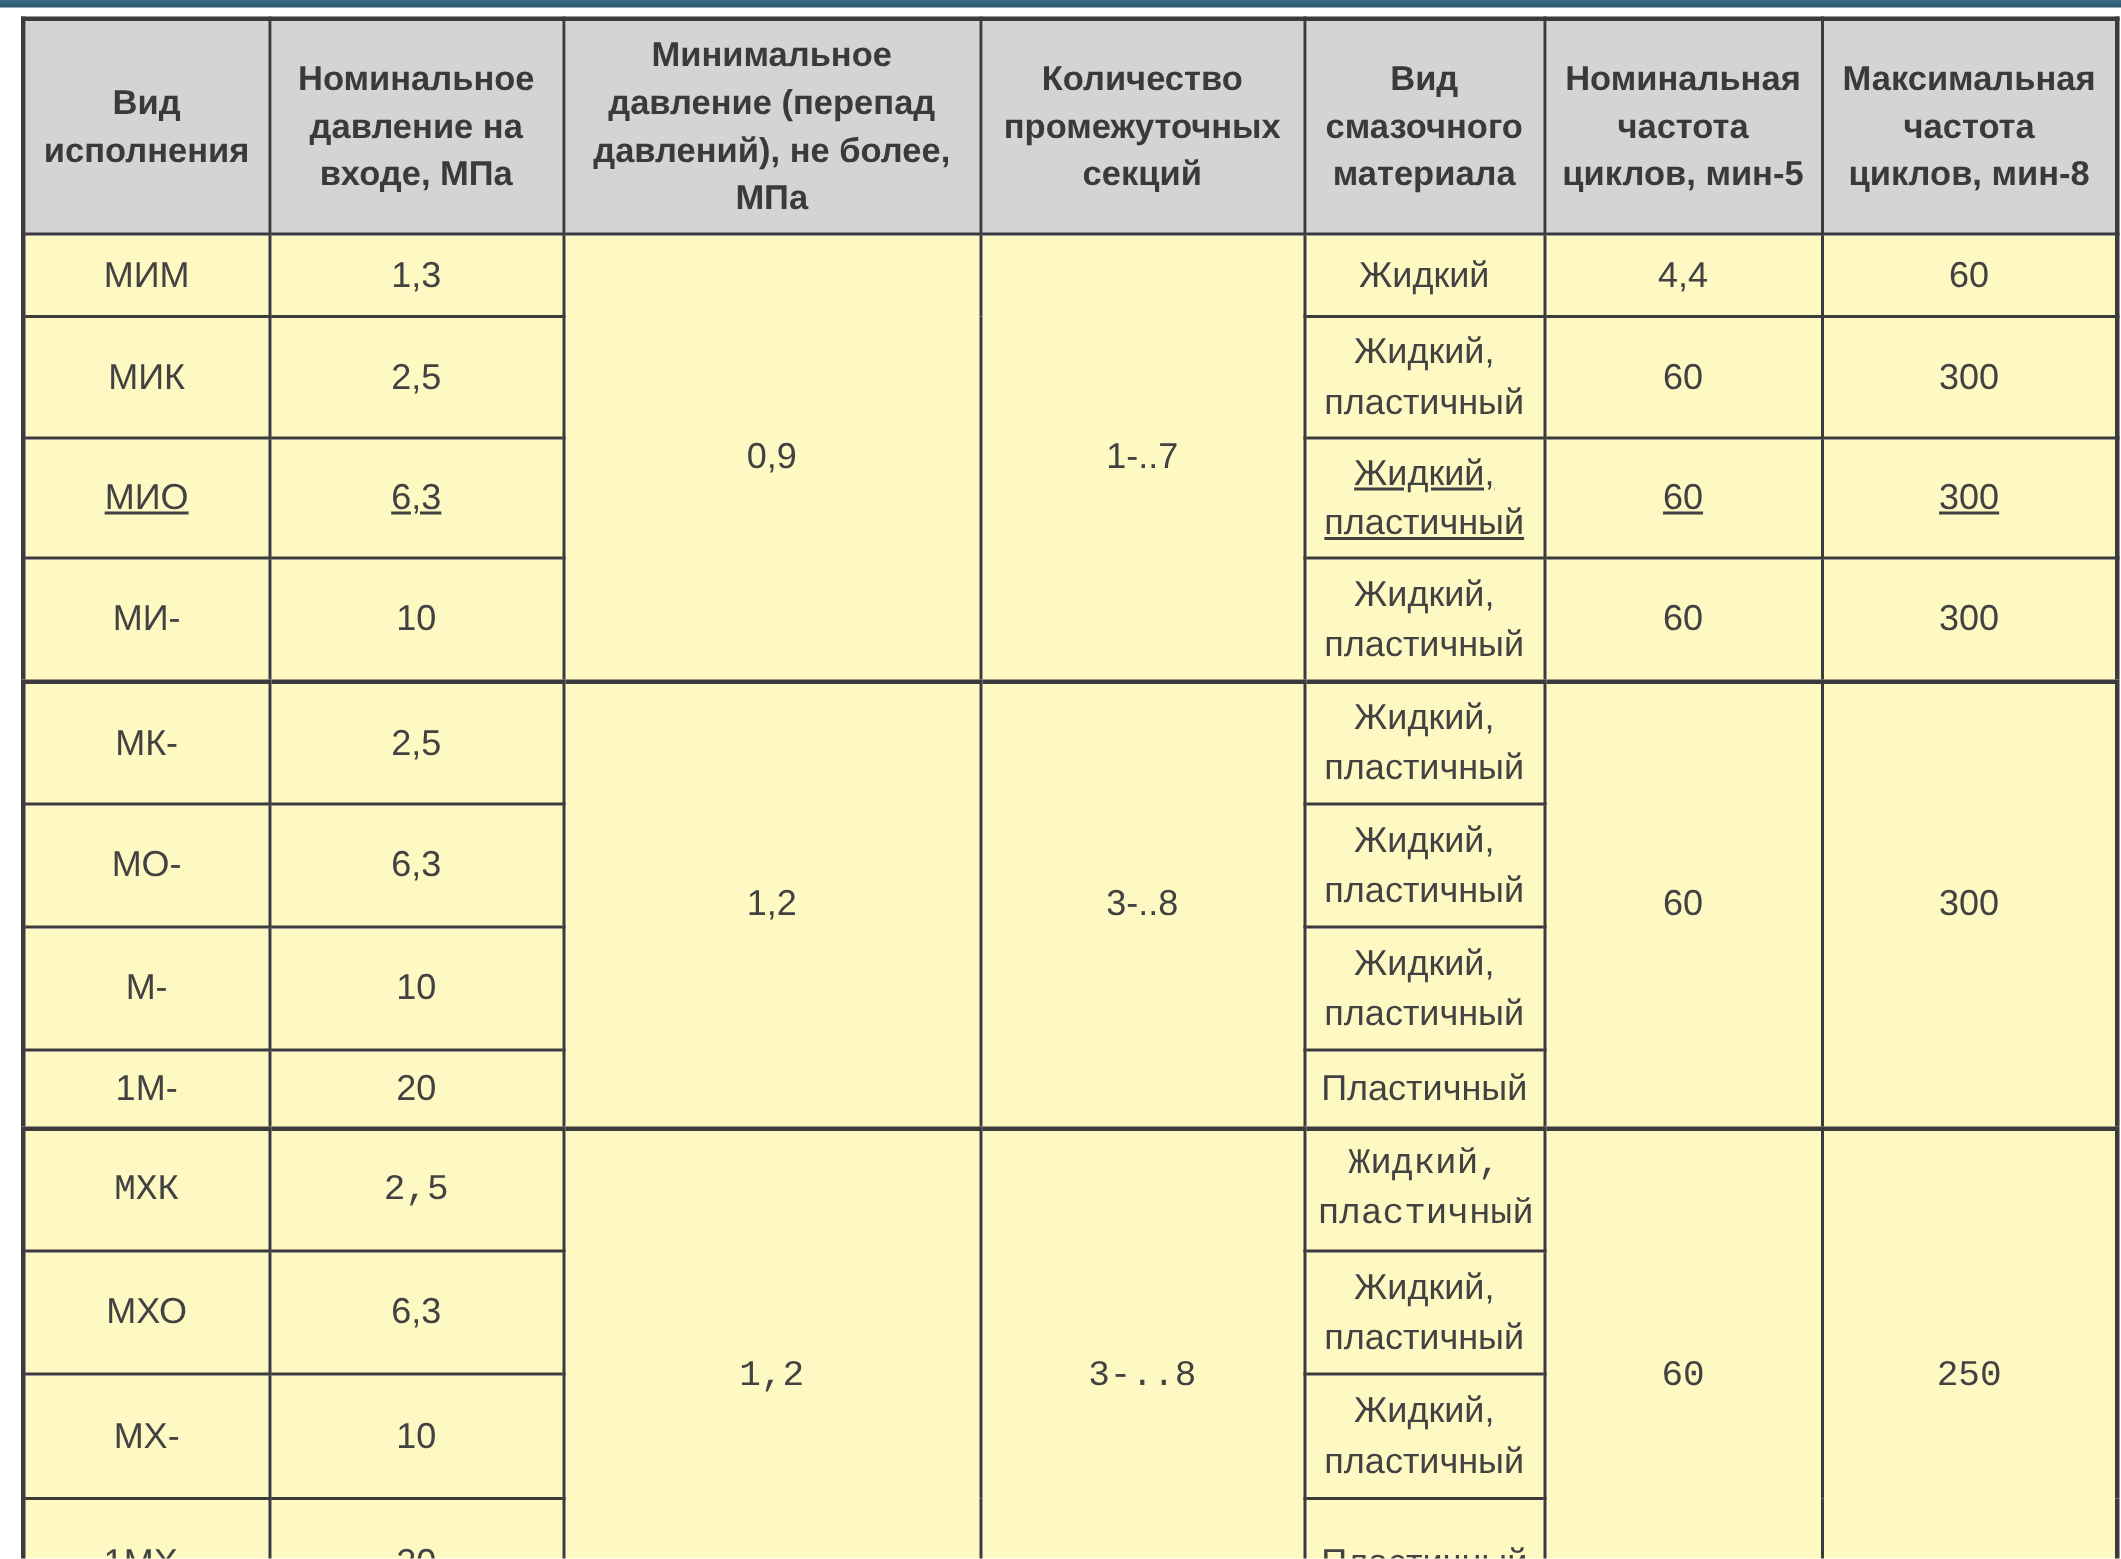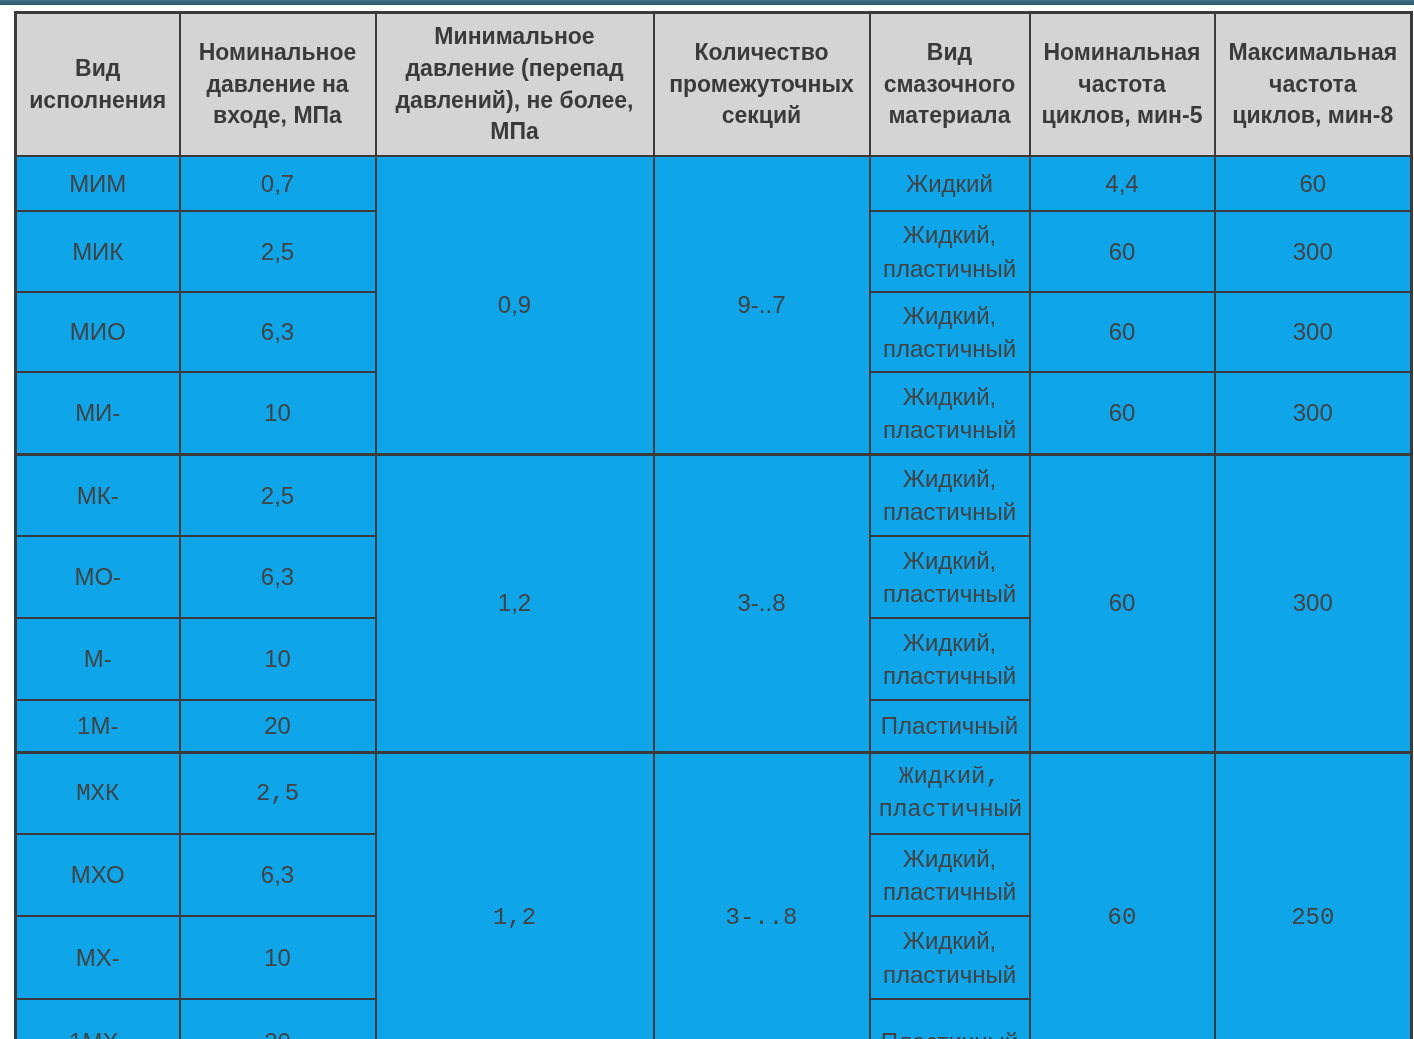--- a/index.html
+++ b/index.html
@@ -35,21 +35,21 @@
   table.spec th {
     background: #d4d4d4;
     color: #3a3a3a;
     font-size: 23px;
     font-weight: bold;
     line-height: 1.38;
     height: 137px;
     padding: 2px 10px;
   }
   table.spec td {
-    background: #0ea5e9;
+    background: #fef9c3;
     font-size: 24px;
     font-weight: 400;
     line-height: 1.38;
     padding: 4px 8px;
   }
   td.type-cell {
     text-align: left;
     padding-left: 38px;
   }
   tr.group-start td {
@@ -87,35 +87,35 @@
       <th>Количество промежуточных секций</th>
       <th>Вид смазочного материала</th>
       <th>Номинальная частота циклов, мин-5</th>
       <th>Максимальная частота циклов, мин-8</th>
     </tr>
   </thead>
   <tbody>
 
     <tr style="height:55px;">
       <td class="type-cell">МИМ</td>
-      <td>0,7</td>
+      <td>1,3</td>
       <td rowspan="4">0,9</td>
-      <td rowspan="4">9-..7</td>
+      <td rowspan="4">1-..7</td>
       <td>Жидкий</td>
       <td>4,4</td>
       <td>60</td>
     </tr>
     <tr style="height:81px;">
       <td class="type-cell">МИК</td>
       <td>2,5</td>
       <td>Жидкий, пластичный</td>
       <td>60</td>
       <td>300</td>
     </tr>
-    <tr style="height:80px;">
+    <tr style="height:80px;text-decoration:underline;">
       <td class="type-cell">МИО</td>
       <td>6,3</td>
       <td>Жидкий, пластичный</td>
       <td>60</td>
       <td>300</td>
     </tr>
     <tr style="height:82px;">
       <td class="type-cell">МИ-</td>
       <td>10</td>
       <td>Жидкий, пластичный</td>

